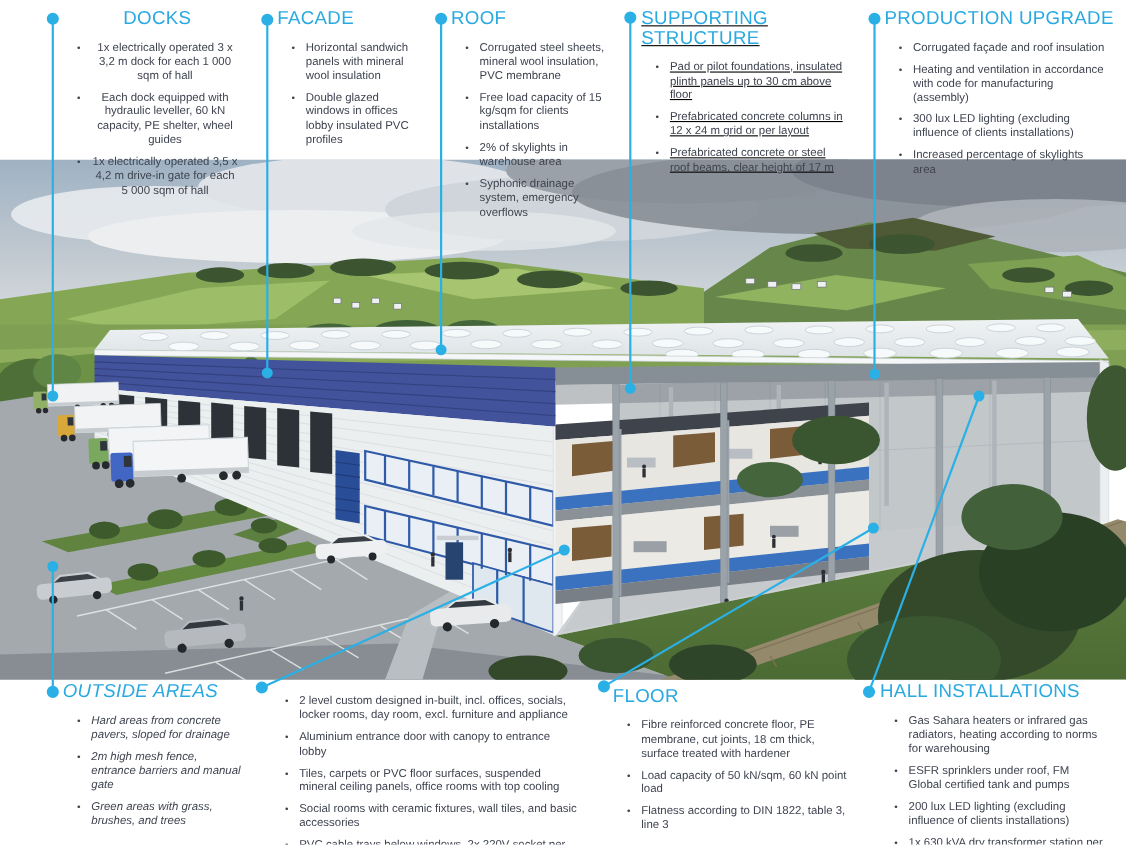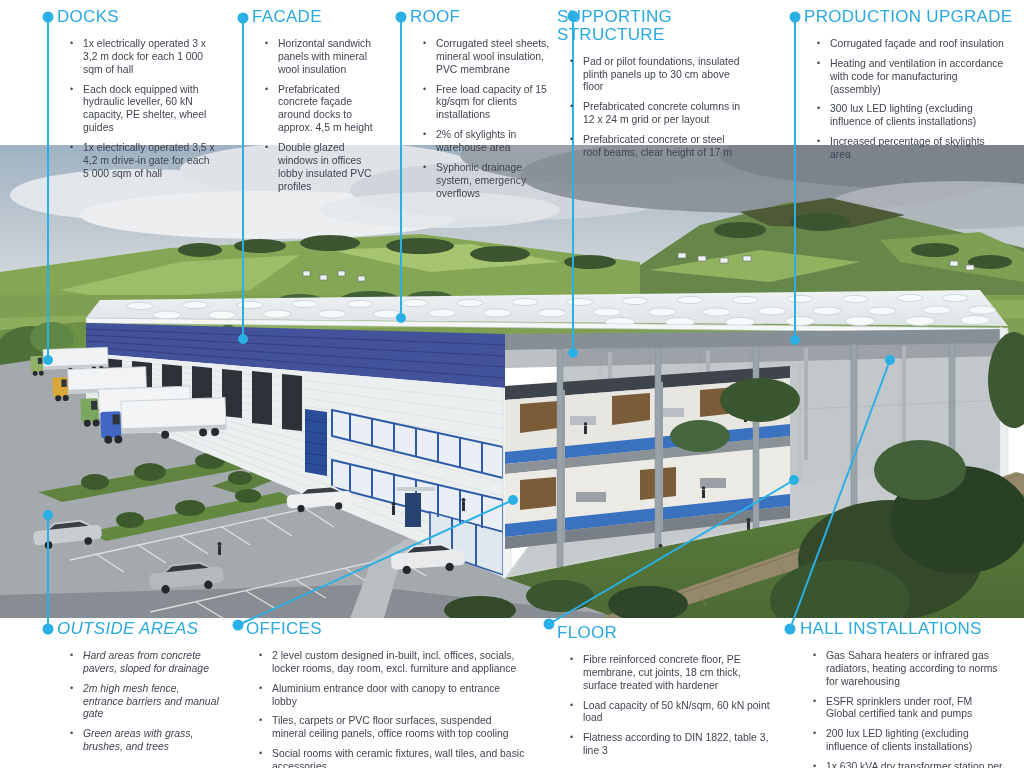--- a/index.html
+++ b/index.html
@@ -506,46 +506,45 @@
           <circle cx="794" cy="480" r="4"></circle>
         </g>
       <g>
           <line x1="790" y1="629" x2="890" y2="360"></line>
           <circle cx="790" cy="629" r="4.5"></circle>
           <circle cx="890" cy="360" r="4"></circle>
         </g>
     </g>
   </svg>
 
-  <div class="section" style="left:57px;top:8px;width:172px;">
+  <div class="section" style="left:57px;top:8px;width:172px;text-align:center;">
     <h2>DOCKS</h2>
     <ul>
       <li>1x electrically operated 3 x 3,2 m dock for each 1 000 sqm of hall</li>
       <li>Each dock equipped with hydraulic leveller, 60 kN capacity, PE shelter, wheel guides</li>
       <li>1x electrically operated 3,5 x 4,2 m drive-in gate for each 5 000 sqm of hall</li>
     </ul>
   </div>
   <div class="section" style="left:252px;top:8px;width:140px;">
     <h2>FACADE</h2>
     <ul>
       <li>Horizontal sandwich panels with mineral wool insulation</li>
-      <li>Prefabricated concrete façade around docks to approx. 4,5 m height</li>
       <li>Double glazed windows in offices lobby insulated PVC profiles</li>
     </ul>
   </div>
   <div class="section" style="left:410px;top:8px;width:155px;">
     <h2>ROOF</h2>
     <ul>
       <li>Corrugated steel sheets, mineral wool insulation, PVC membrane</li>
       <li>Free load capacity of 15 kg/sqm for clients installations</li>
       <li>2% of skylights in warehouse area</li>
       <li>Syphonic drainage system, emergency overflows</li>
     </ul>
   </div>
-  <div class="section" style="left:557px;top:8px;width:200px;">
+  <div class="section" style="left:583px;top:8px;width:200px;text-decoration:underline;">
     <h2>SUPPORTING STRUCTURE</h2>
     <ul>
       <li>Pad or pilot foundations, insulated plinth panels up to 30 cm above floor</li>
       <li>Prefabricated concrete columns in 12 x 24 m grid or per layout</li>
       <li>Prefabricated concrete or steel roof beams, clear height of 17 m</li>
     </ul>
   </div>
   <div class="section" style="left:804px;top:8px;width:214px;">
     <h2>PRODUCTION UPGRADE</h2>
     <ul>
@@ -558,21 +557,20 @@
 
   <div class="section" style="left:57px;top:620px;width:175px;font-style:italic;">
     <h2>OUTSIDE AREAS</h2>
     <ul>
       <li>Hard areas from concrete pavers, sloped for drainage</li>
       <li>2m high mesh fence, entrance barriers and manual gate</li>
       <li>Green areas with grass, brushes, and trees</li>
     </ul>
   </div>
   <div class="section" style="left:246px;top:620px;width:292px;">
-    <h2>OFFICES</h2>
     <ul>
       <li>2 level custom designed in-built, incl. offices, socials, locker rooms, day room, excl. furniture and appliance</li>
       <li>Aluminium entrance door with canopy to entrance lobby</li>
       <li>Tiles, carpets or PVC floor surfaces, suspended mineral ceiling panels, office rooms with top cooling</li>
       <li>Social rooms with ceramic fixtures, wall tiles, and basic accessories</li>
       <li>PVC cable trays below windows, 2x 220V socket per work place</li>
 
     </ul>
   </div>
   <div class="section" style="left:557px;top:624px;width:225px;">

